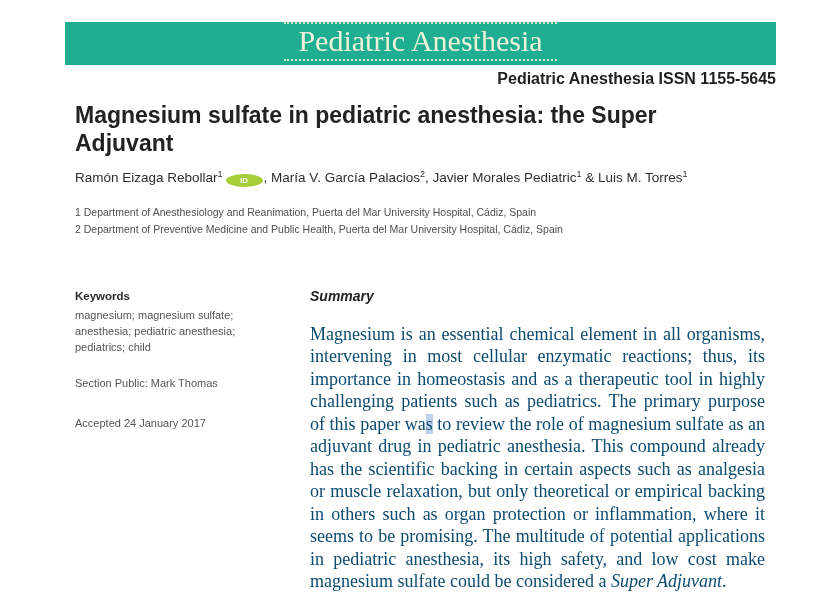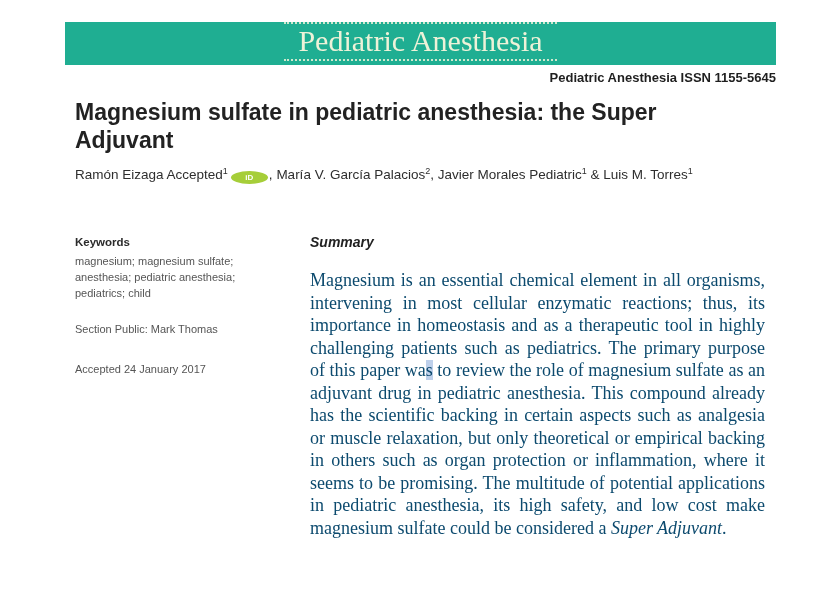--- a/index.html
+++ b/index.html
@@ -6,21 +6,21 @@
   .page{position:relative;width:840px;height:595px;background:#ffffff;overflow:hidden;
         font-family:"Liberation Sans",sans-serif;}
 
   
   .banner{margin:22px 64px 0 65px;height:43px;display:flex;align-items:flex-start;justify-content:center;}
   .banner-title{font-family:"Liberation Serif",serif;font-size:30px;font-weight:400;
         color:#eef2d8;line-height:1.05;padding:1px 14px 2px 14px;
         border-top:2px dotted rgba(238,242,216,.85);border-bottom:2px dotted rgba(238,242,216,.85);}
 
   
-  .issn{margin:5px 64px 0 0;text-align:right;font-size:13px;font-weight:700;color:#1f1f1f;}
+  .issn{margin:5px 64px 0 0;text-align:right;font-size:16px;font-weight:700;color:#1f1f1f;}
 
   .content{padding:0 65px 0 75px;}
 
   .eyebrow{margin-top:28px;font-size:11px;font-weight:700;letter-spacing:3px;color:#3f3f3f;}
 
   .article-title{margin-top:13px;max-width:630px;font-size:23px;font-weight:700;
         line-height:1.22;color:#222222;}
 
   .authors{margin-top:13px;font-size:13.5px;color:#2e2e2e;}
   .authors sup{font-size:9px;line-height:0;}
@@ -54,22 +54,26 @@
     <div class="banner-title">Pediatric Anesthesia</div>
   </div>
 
   <div class="issn">Pediatric Anesthesia ISSN 1155-5645</div>
 
   <div class="content">
 
 
     <div class="article-title">Magnesium sulfate in pediatric anesthesia: the Super Adjuvant</div>
 
-    <div class="authors"><span>Ramón Eizaga Accepted</span><sup>1</sup><span class="orcid" style="background-color: rgb(166, 206, 57);">iD</span>, <span>María V. García Palacios</span><sup>2</sup>, <span>Javier Morales Pediatric</span><sup>1</sup> &amp; <span>Luis M. Torres</span><sup>1</sup></div>
+    <div class="authors"><span>Ramón Eizaga Rebollar</span><sup>1</sup><span class="orcid" style="background-color: rgb(166, 206, 57);">iD</span>, <span>María V. García Palacios</span><sup>2</sup>, <span>Javier Morales Pediatric</span><sup>1</sup> &amp; <span>Luis M. Torres</span><sup>1</sup></div>
 
+    <div class="affils">
+      <div>1  Department of Anesthesiology and Reanimation, Puerta del Mar University Hospital, Cádiz, Spain</div>
+      <div>2  Department of Preventive Medicine and Public Health, Puerta del Mar University Hospital, Cádiz, Spain</div>
+    </div>
 
     <div class="columns">
 
       <div class="sidebar">
         <div class="sb-block">
           <div class="sb-h">Keywords</div>
           <div class="sb-t">magnesium; magnesium sulfate; anesthesia; pediatric anesthesia; pediatrics; child</div>
         </div>
 
 

